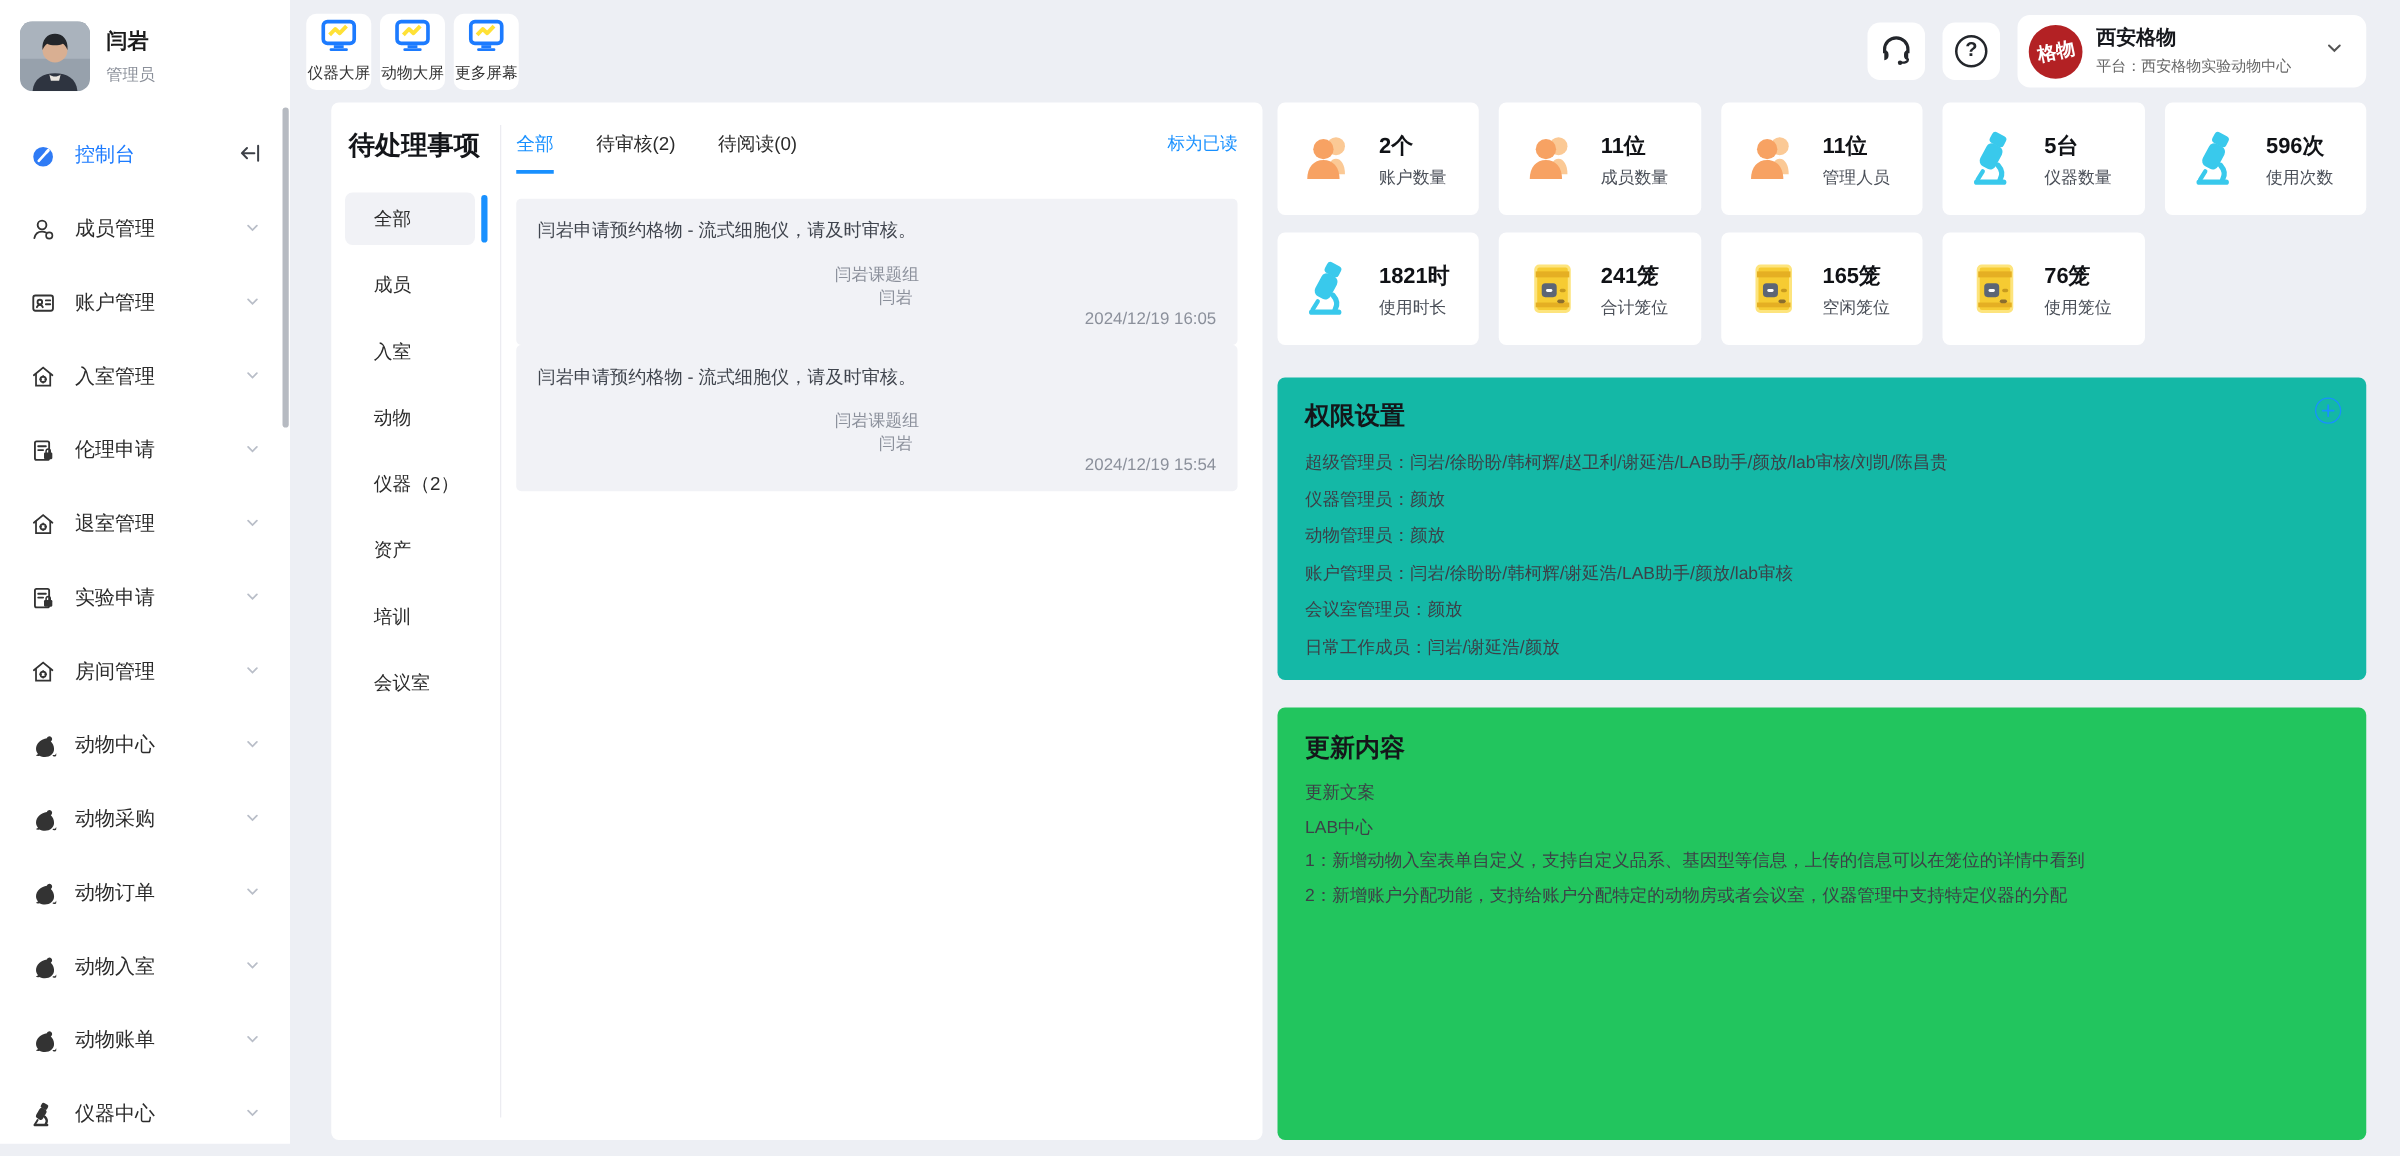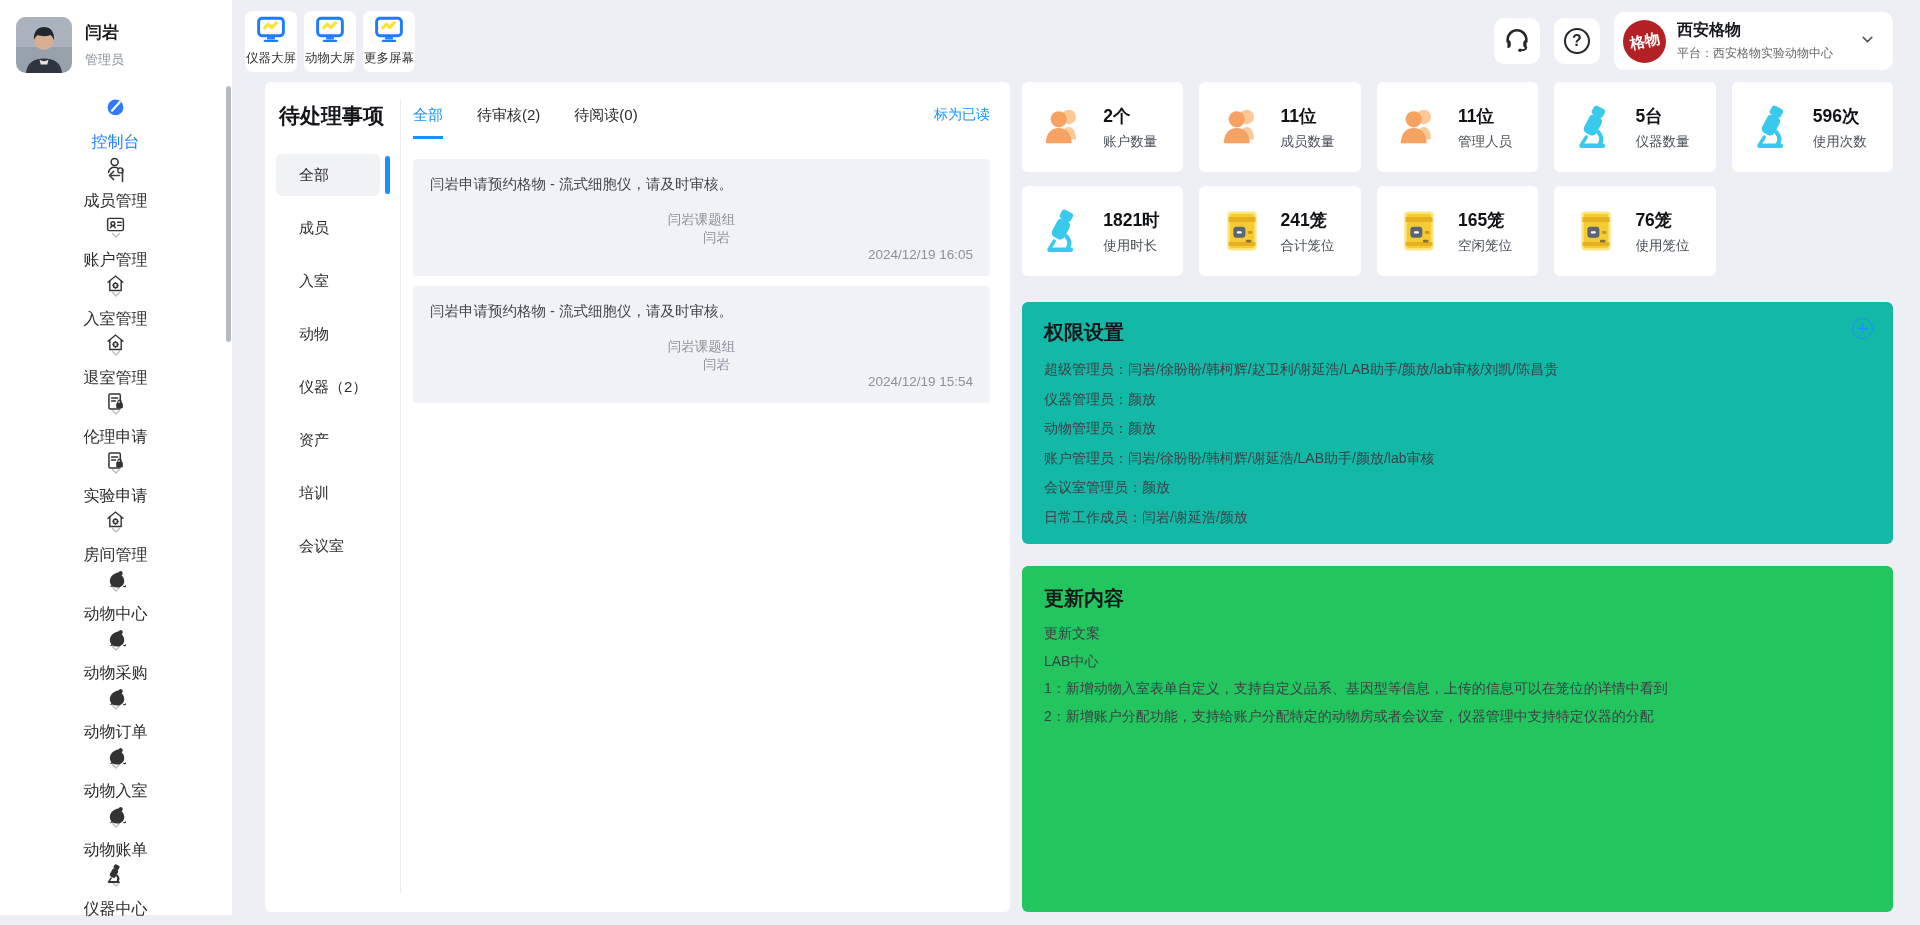--- a/index.html
+++ b/index.html
@@ -6,21 +6,21 @@
   html,body { width:1920px; height:925px; overflow:hidden; }
   body { display:flex; background:#edeff4; font-family:"Liberation Sans",sans-serif; color:#2b2b2b; }
 
   
   .sidebar { width:232px; height:915px; background:#fff; flex-shrink:0; position:relative; }
   .profile { display:flex; align-items:center; gap:13px; padding:17px 14px 0 16px; }
   .avatar { width:56px; height:56px; border-radius:10px; overflow:hidden; flex-shrink:0; }
   .profile-name { font-size:17px; font-weight:bold; color:#1a1a1a; }
   .profile-role { font-size:13px; color:#8a8f99; margin-top:7px; }
   .nav { margin-top:22px; }
-  .nav-item { height:59px; display:flex; align-items:center; gap:15px; padding:0 24px 0 23px; cursor:pointer;flex-direction:column; }
+  .nav-item { height:59px; display:flex; align-items:center; gap:15px; padding:0 24px 0 23px; cursor:pointer; }
   .nav-icon { width:22px; height:22px; display:flex; align-items:center; justify-content:center; flex-shrink:0; }
   .nav-icon svg { width:21px; height:21px; }
   .nav-label { flex:1; font-size:16px; color:#2b2b2b; white-space:nowrap; }
   .nav-item.active .nav-label { color:#1c7bff; }
   .scroll-thumb { position:absolute; right:1px; top:86px; width:5px; height:256px; background:#8f95a0; opacity:.65; border-radius:3px; }
 
   
   .main { flex:1; display:flex; flex-direction:column; padding:0 27px 13px 13px; min-width:0; }
   .header { height:78px; display:flex; align-items:center; justify-content:space-between; padding-top:4px; }
   .screens { display:flex; gap:7px; }
@@ -43,21 +43,21 @@
   .todo-left { width:124px; flex-shrink:0; }
   .todo-title { font-size:21px; font-weight:bold; color:#14161a; margin:2px 0 24px 3px; white-space:nowrap; }
   .cat-item { position:relative; height:42px; margin-bottom:11px; display:flex; align-items:center; padding-left:23px; font-size:15px; color:#2b2b2b; border-radius:6px; width:104px; cursor:pointer; }
   .cat-item.selected { background:#f1f2f6; }
   .cat-item.selected::after { content:""; position:absolute; right:-10px; top:2px; width:5px; height:38px; background:#1890ff; border-radius:3px; }
   .todo-right { flex:1; border-left:1px solid #ececf1; padding-left:12px; min-width:0; }
   .tabs-row { display:flex; align-items:flex-start; gap:34px; position:relative; padding-top:6px; }
   .tab { font-size:15px; color:#2b2b2b; padding-bottom:11px; cursor:pointer; }
   .tab.active { color:#1890ff; border-bottom:3px solid #1890ff; }
   .mark-read { position:absolute; right:0; top:6px; font-size:14px; color:#1890ff; cursor:pointer; }
-  .notes { margin-top:20px; display:flex; flex-direction:column; gap:10px; }
+  .notes { margin-top:20px; display:flex; flex-direction:column; }
   .note-card { background:#f1f2f6; border-radius:4px; padding:16px 17px 14px; cursor:pointer; }
   .note-msg { font-size:14.5px; color:#40454e; }
   .note-meta { margin-top:17px; display:flex; align-items:center; font-size:13.5px; color:#8b909b;flex-direction:column; }
   .note-user { margin-left:30px; }
   .note-time { margin-left:auto; }
 
   
   .right-col { flex:1; display:flex; flex-direction:column; min-width:0; }
   .stats-grid { display:grid; grid-template-columns:repeat(5,1fr); gap:14px 16px; }
   .stat-card { background:#fff; border-radius:6px; height:90px; display:flex; align-items:center; justify-content:center; gap:15px; }
@@ -146,42 +146,42 @@
             <path d="M12 10.9v1.2M12 16.3v1.2M9.1 14.2h1.2M13.7 14.2h1.2" stroke-width="1.3"></path>
           </svg>
         </span>
     <span class="nav-label">入室管理</span>
     <span><svg width="12" height="12" viewBox="0 0 12 12">
             <path d="M2.5 4.5L6 8l3.5-3.5" stroke="#b9bec8" stroke-width="1.4" fill="none" stroke-linecap="round"></path>
           </svg></span>
   </div>
       <div class="nav-item">
     <span class="nav-icon">
+          <svg viewBox="0 0 24 24" fill="none" stroke="#333" stroke-width="1.7" stroke-linecap="round">
+            <rect x="4.5" y="3.5" width="13" height="17" rx="1.5"></rect>
+            <path d="M7.5 8h7M7.5 11.5h4.5"></path>
+            <rect x="12.8" y="13.8" width="7.6" height="6" rx="1" fill="#333" stroke="none"></rect>
+            <path d="M14.7 13.8v-1.4a1.9 1.9 0 0 1 3.8 0v1.4" stroke-width="1.4"></path>
+          </svg>
+        </span>
+    <span class="nav-label">伦理申请</span>
+    <span><svg width="12" height="12" viewBox="0 0 12 12">
+            <path d="M2.5 4.5L6 8l3.5-3.5" stroke="#b9bec8" stroke-width="1.4" fill="none" stroke-linecap="round"></path>
+          </svg></span>
+  </div>
+      <div class="nav-item">
+    <span class="nav-icon">
           <svg viewBox="0 0 24 24" fill="none" stroke="#333" stroke-width="1.6" stroke-linecap="round">
             <path d="M3.5 10.5L12 3.5l8.5 7"></path>
             <path d="M5.5 9.2V20h13V9.2"></path>
             <circle cx="12" cy="14.2" r="2.5"></circle>
             <path d="M12 10.9v1.2M12 16.3v1.2M9.1 14.2h1.2M13.7 14.2h1.2" stroke-width="1.3"></path>
           </svg>
         </span>
     <span class="nav-label">退室管理</span>
-    <span><svg width="12" height="12" viewBox="0 0 12 12">
-            <path d="M2.5 4.5L6 8l3.5-3.5" stroke="#b9bec8" stroke-width="1.4" fill="none" stroke-linecap="round"></path>
-          </svg></span>
-  </div>
-      <div class="nav-item">
-    <span class="nav-icon">
-          <svg viewBox="0 0 24 24" fill="none" stroke="#333" stroke-width="1.7" stroke-linecap="round">
-            <rect x="4.5" y="3.5" width="13" height="17" rx="1.5"></rect>
-            <path d="M7.5 8h7M7.5 11.5h4.5"></path>
-            <rect x="12.8" y="13.8" width="7.6" height="6" rx="1" fill="#333" stroke="none"></rect>
-            <path d="M14.7 13.8v-1.4a1.9 1.9 0 0 1 3.8 0v1.4" stroke-width="1.4"></path>
-          </svg>
-        </span>
-    <span class="nav-label">伦理申请</span>
     <span><svg width="12" height="12" viewBox="0 0 12 12">
             <path d="M2.5 4.5L6 8l3.5-3.5" stroke="#b9bec8" stroke-width="1.4" fill="none" stroke-linecap="round"></path>
           </svg></span>
   </div>
       <div class="nav-item">
     <span class="nav-icon">
           <svg viewBox="0 0 24 24" fill="none" stroke="#333" stroke-width="1.7" stroke-linecap="round">
             <rect x="4.5" y="3.5" width="13" height="17" rx="1.5"></rect>
             <path d="M7.5 8h7M7.5 11.5h4.5"></path>
             <rect x="12.8" y="13.8" width="7.6" height="6" rx="1" fill="#333" stroke="none"></rect>

